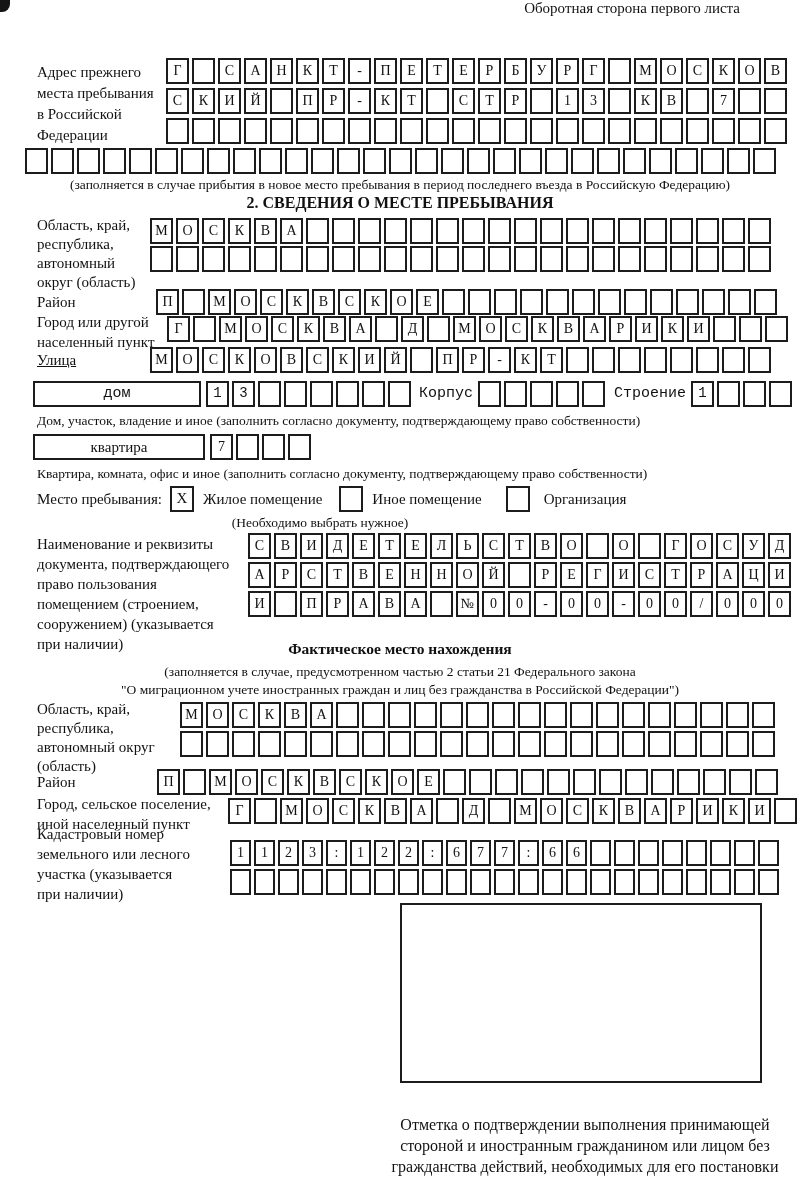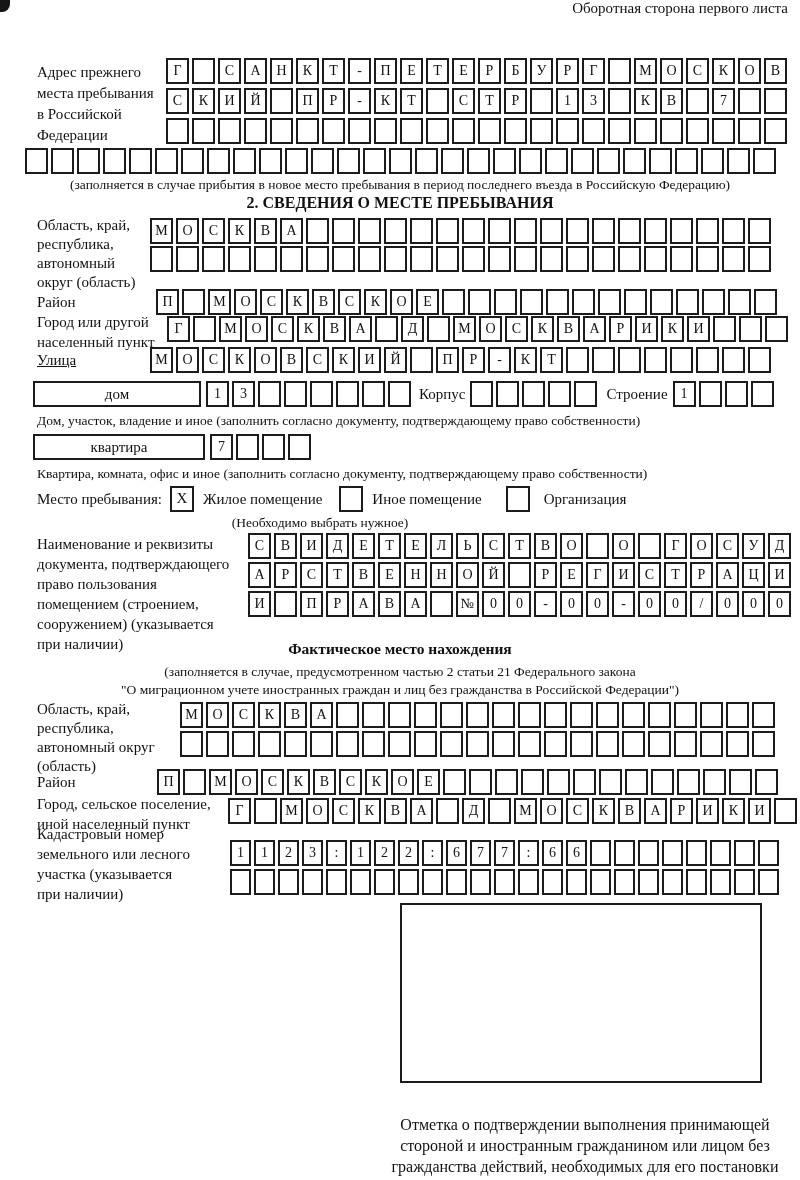--- a/index.html
+++ b/index.html
@@ -25,21 +25,21 @@
   .heading{font-size:16px;font-weight:bold;}
   .corner{width:10px;height:12px;background:#151515;border-radius:0 0 8px 0;}
   .stampbox{box-sizing:border-box;border:2px solid #1c1c1c;background:#fff;}
   .inlinetext{font-size:15px;line-height:26px;white-space:nowrap;}
 </style>
 </head>
 <body>
 
 <div class="abs corner" style="left:0;top:0;"></div>
 
-<div class="abs" style="left:0;top:22;width:740px;text-align:right;font-size:15px;padding-left:48px;">Оборотная сторона первого листа</div>
+<div class="abs" style="left:0;top:22;width:740px;text-align:right;font-size:15px;">Оборотная сторона первого листа</div>
 
 <div class="abs lbl" style="left:37px;top:62px;">
     <div>Адрес прежнего</div>
     <div>места пребывания</div>
     <div>в Российской</div>
     <div>Федерации</div>
   </div>
 <div class="abs cellrow" style="left:166px;top:58px;"><span class="cell">Г</span><span class="cell"></span><span class="cell">С</span><span class="cell">А</span><span class="cell">Н</span><span class="cell">К</span><span class="cell">Т</span><span class="cell">-</span><span class="cell">П</span><span class="cell">Е</span><span class="cell">Т</span><span class="cell">Е</span><span class="cell">Р</span><span class="cell">Б</span><span class="cell">У</span><span class="cell">Р</span><span class="cell">Г</span><span class="cell"></span><span class="cell">М</span><span class="cell">О</span><span class="cell">С</span><span class="cell">К</span><span class="cell">О</span><span class="cell">В</span></div>
 <div class="abs cellrow" style="left:166px;top:88px;"><span class="cell">С</span><span class="cell">К</span><span class="cell">И</span><span class="cell">Й</span><span class="cell"></span><span class="cell">П</span><span class="cell">Р</span><span class="cell">-</span><span class="cell">К</span><span class="cell">Т</span><span class="cell"></span><span class="cell">С</span><span class="cell">Т</span><span class="cell">Р</span><span class="cell"></span><span class="cell">1</span><span class="cell">3</span><span class="cell"></span><span class="cell">К</span><span class="cell">В</span><span class="cell"></span><span class="cell">7</span><span class="cell"></span><span class="cell"></span></div>
 <div class="abs cellrow" style="left:166px;top:118px;"><span class="cell"></span><span class="cell"></span><span class="cell"></span><span class="cell"></span><span class="cell"></span><span class="cell"></span><span class="cell"></span><span class="cell"></span><span class="cell"></span><span class="cell"></span><span class="cell"></span><span class="cell"></span><span class="cell"></span><span class="cell"></span><span class="cell"></span><span class="cell"></span><span class="cell"></span><span class="cell"></span><span class="cell"></span><span class="cell"></span><span class="cell"></span><span class="cell"></span><span class="cell"></span><span class="cell"></span></div>
@@ -62,21 +62,21 @@
 
 <div class="abs lbl lh20" style="left:37px;top:312px;">
     <div>Город или другой</div>
     <div>населенный пункт</div>
   </div>
 <div class="abs cellrow" style="left:167px;top:316px;"><span class="cell">Г</span><span class="cell"></span><span class="cell">М</span><span class="cell">О</span><span class="cell">С</span><span class="cell">К</span><span class="cell">В</span><span class="cell">А</span><span class="cell"></span><span class="cell">Д</span><span class="cell"></span><span class="cell">М</span><span class="cell">О</span><span class="cell">С</span><span class="cell">К</span><span class="cell">В</span><span class="cell">А</span><span class="cell">Р</span><span class="cell">И</span><span class="cell">К</span><span class="cell">И</span><span class="cell"></span><span class="cell"></span><span class="cell"></span></div>
 
 <div class="abs lbl" style="left:37px;top:350px;text-decoration:underline;">Улица</div>
 <div class="abs cellrow" style="left:150px;top:347px;"><span class="cell">М</span><span class="cell">О</span><span class="cell">С</span><span class="cell">К</span><span class="cell">О</span><span class="cell">В</span><span class="cell">С</span><span class="cell">К</span><span class="cell">И</span><span class="cell">Й</span><span class="cell"></span><span class="cell">П</span><span class="cell">Р</span><span class="cell">-</span><span class="cell">К</span><span class="cell">Т</span><span class="cell"></span><span class="cell"></span><span class="cell"></span><span class="cell"></span><span class="cell"></span><span class="cell"></span><span class="cell"></span><span class="cell"></span></div>
 
-<div class="abs flexrow" style="left:33px;top:381px;">
+<div class="abs flexrow" style="left:33px;top:381px;font-family:Liberation Mono, monospace;">
   <span class="labelbox" style="width:168px;">дом</span>
   <span class="cellrow" style="margin-left:5px;"><span class="cell">1</span><span class="cell">3</span><span class="cell"></span><span class="cell"></span><span class="cell"></span><span class="cell"></span><span class="cell"></span><span class="cell"></span></span>
   <span class="inlinetext" style="margin-left:5px;margin-right:5px;">Корпус</span>
   <span class="cellrow"><span class="cell"></span><span class="cell"></span><span class="cell"></span><span class="cell"></span><span class="cell"></span></span>
   <span class="inlinetext" style="margin-left:6px;margin-right:5px;">Строение</span>
   <span class="cellrow"><span class="cell">1</span><span class="cell"></span><span class="cell"></span><span class="cell"></span></span>
 </div>
 <div class="abs note" style="left:37px;top:412px;">Дом, участок, владение и иное (заполнить согласно документу, подтверждающему право собственности)</div>
 
 <div class="abs flexrow" style="left:33px;top:434px;">

